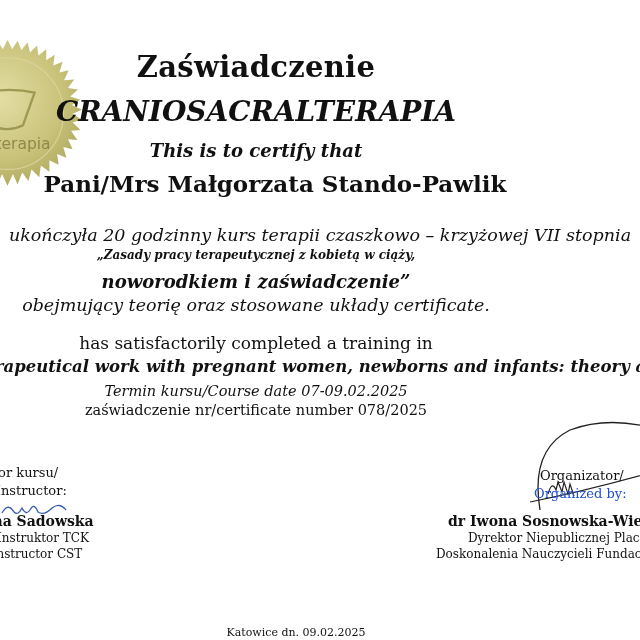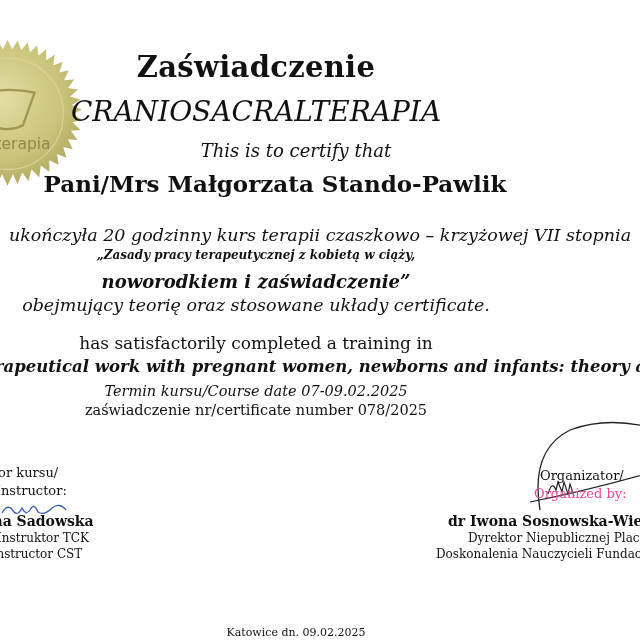--- a/index.html
+++ b/index.html
@@ -2,22 +2,22 @@
 <html><head>
 <meta charset="utf-8">
 <style>
   html, body { margin:0; padding:0; }
   body { width:640px; height:640px; background:#ffffff; position:relative; overflow:hidden;
          font-family:"DejaVu Serif", serif; color:#111; }
   .abs { position:absolute; white-space:nowrap; }
   .center { left:0; width:512px; text-align:center; }
   .seal { position:absolute; left:-70px; top:40px; width:155px; height:155px; }
   .title { top:50px; font-size:29px; font-weight:bold; letter-spacing:0.3px; }
-  .subtitle { top:95px; font-size:28px; font-weight:normal; font-style:italic; }
-  .certify { top:140px; font-size:18px; font-weight:normal; font-style:italic;margin-left:40px; }
+  .subtitle { top:95px; font-size:28px; font-weight:bold; font-style:italic; }
+  .certify { top:140px; font-size:18px; font-weight:bold; font-style:italic; }
   .name { top:170px; font-size:23px; font-weight:bold;margin-left:19px; }
   .pl1 { top:225px; font-size:17.5px; font-style:italic; left:-10px; width:660px; }
   .pl2 { top:248px; font-size:12px; font-weight:bold; font-style:italic; }
   .pl3 { top:271px; font-size:18px; font-weight:bold; font-style:italic; }
   .pl4 { top:295px; font-size:17.5px; font-style:italic; }
   .en1 { top:333px; font-size:17px; }
   .en2 { top:357px; font-size:16.5px; font-weight:bold; font-style:italic; left:-40px; width:720px; }
   .date { top:383px; font-size:14.5px; font-style:italic; }
   .certno { top:402px; font-size:14.5px; }
   .lbl { font-size:13px; }
@@ -67,18 +67,18 @@
 <div class="abs sig-name" style="left:-52px; top:513px;">Grażyna Sadowska</div>
 <div class="abs small" style="left:-52px; top:531px;">Starszy Instruktor TCK</div>
 <div class="abs small" style="left:-52px; top:547px;">Senior Instructor CST</div>
 
 <svg class="abs" style="left:500px; top:410px;" width="160" height="100">
   <path d="M40 100 Q30 40 70 20 Q110 5 160 20" fill="none" stroke="#222" stroke-width="1.3"></path>
   <path d="M30 92 Q90 80 160 60" fill="none" stroke="#222" stroke-width="1.2"></path>
   <path d="M48 84 Q52 70 56 80 L58 72 L62 82 L64 72 L68 84 L70 74 L74 86" fill="none" stroke="#222" stroke-width="1.2"></path>
 </svg>
 <div class="abs lbl" style="left:540px; top:468px;">Organizator/</div>
-<div class="abs lbl" style="left:534px; top:486px; color:#ec4899;">Organized by:</div>
+<div class="abs lbl" style="left:534px; top:486px; color:#1d4ed8;">Organized by:</div>
 <div class="abs sig-name" style="left:448px; top:513px;">dr Iwona Sosnowska-Wieczorek</div>
 <div class="abs small" style="left:468px; top:531px;">Dyrektor Niepublicznej Placówki</div>
 <div class="abs small" style="left:436px; top:547px;">Doskonalenia Nauczycieli Fundacji I</div>
 
 <div class="abs center footer" style="top:626px;margin-left:40px;">Katowice dn. 09.02.2025</div>
 
 </body></html>

